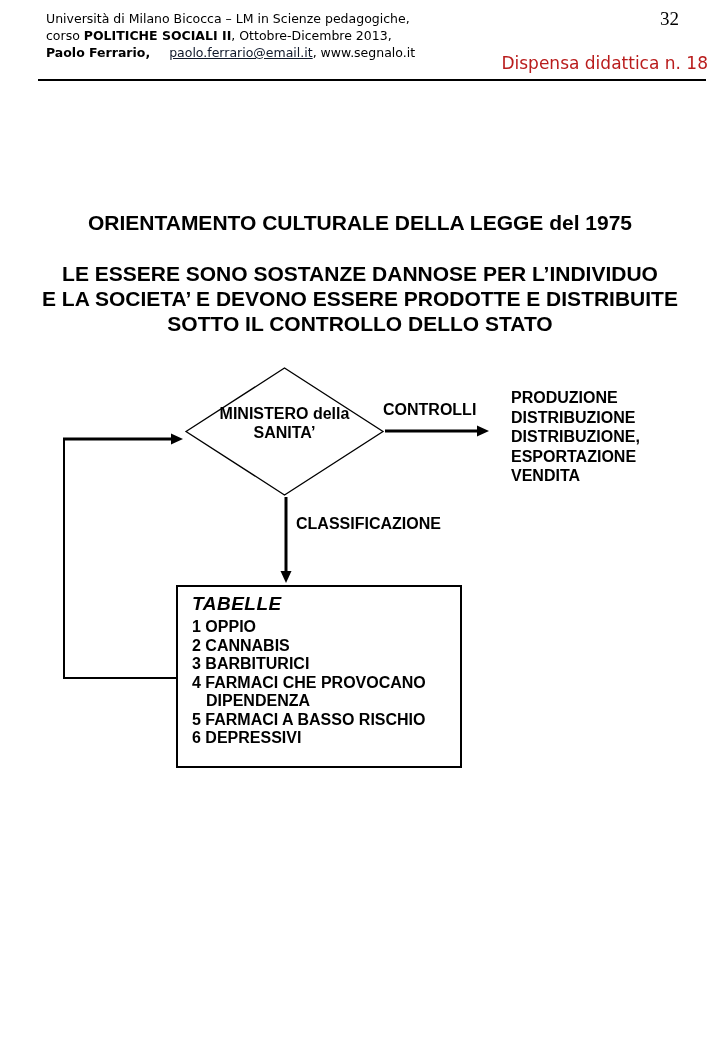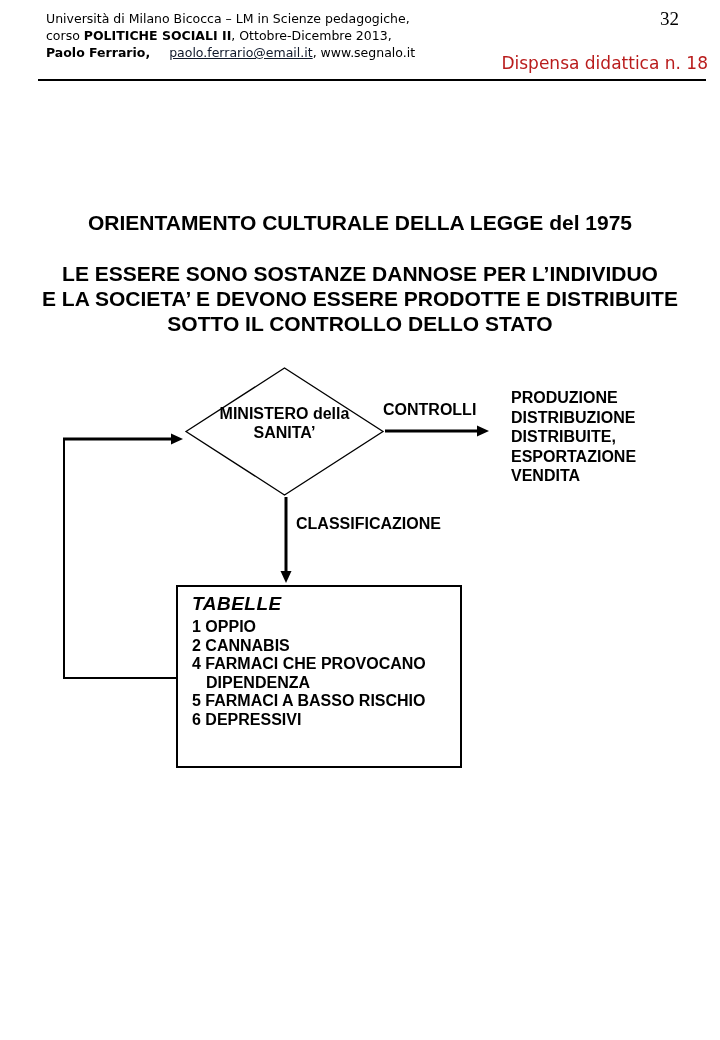--- a/index.html
+++ b/index.html
@@ -186,32 +186,33 @@
   <div class="diamond-label">
     <div>MINISTERO della</div>
     <div>SANITA’</div>
   </div>
 
   <div class="controls-label">CONTROLLI</div>
 
   <div class="outputs-block">
     <div>PRODUZIONE</div>
     <div>DISTRIBUZIONE</div>
-    <div>DISTRIBUITE,</div>
+    <div>DISTRIBUZIONE,</div>
     <div>ESPORTAZIONE</div>
     <div>VENDITA</div>
   </div>
 
   <div class="classification-label">CLASSIFICAZIONE</div>
 
   <div class="tables-box">
     <div class="tables-title">TABELLE</div>
     <div class="tables-list">
       <div>1 OPPIO</div>
       <div>2 CANNABIS</div>
+      <div>3 BARBITURICI</div>
       <div>4 FARMACI CHE PROVOCANO</div>
       <div class="wrap-indent">DIPENDENZA</div>
       <div>5 FARMACI A BASSO RISCHIO</div>
       <div>6 DEPRESSIVI</div>
     </div>
   </div>
 
 </div>
 
 </body></html>

